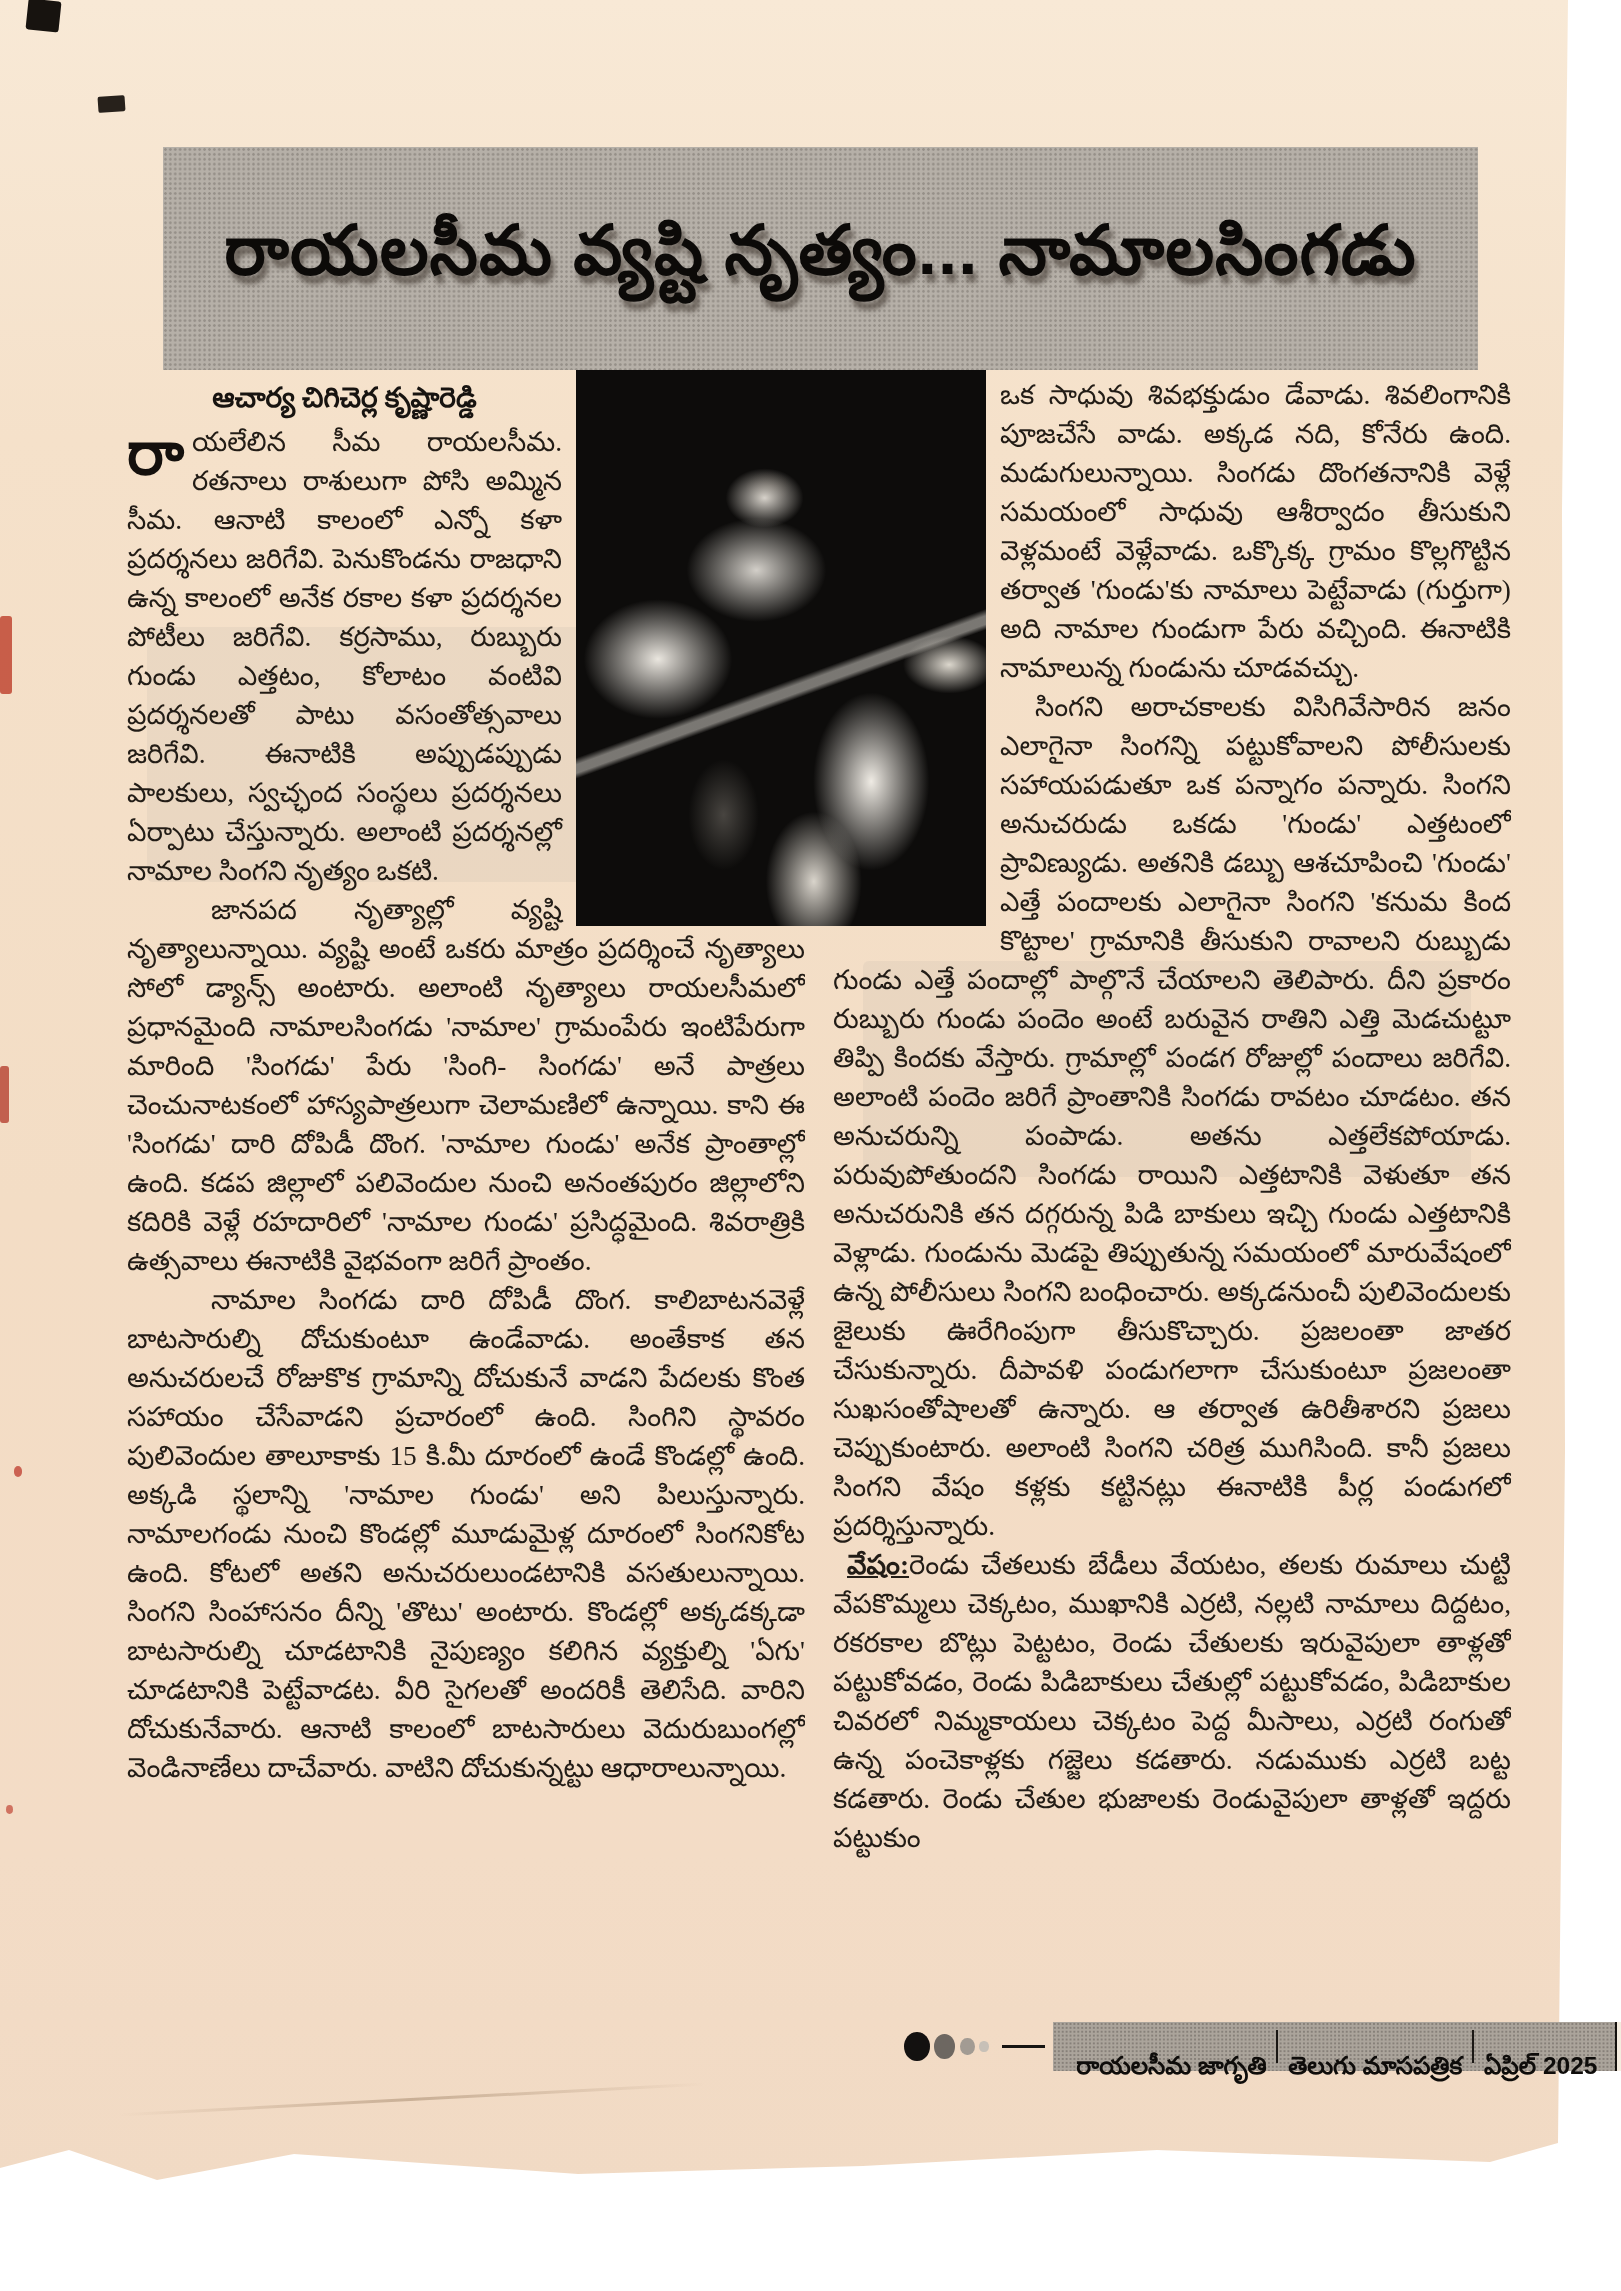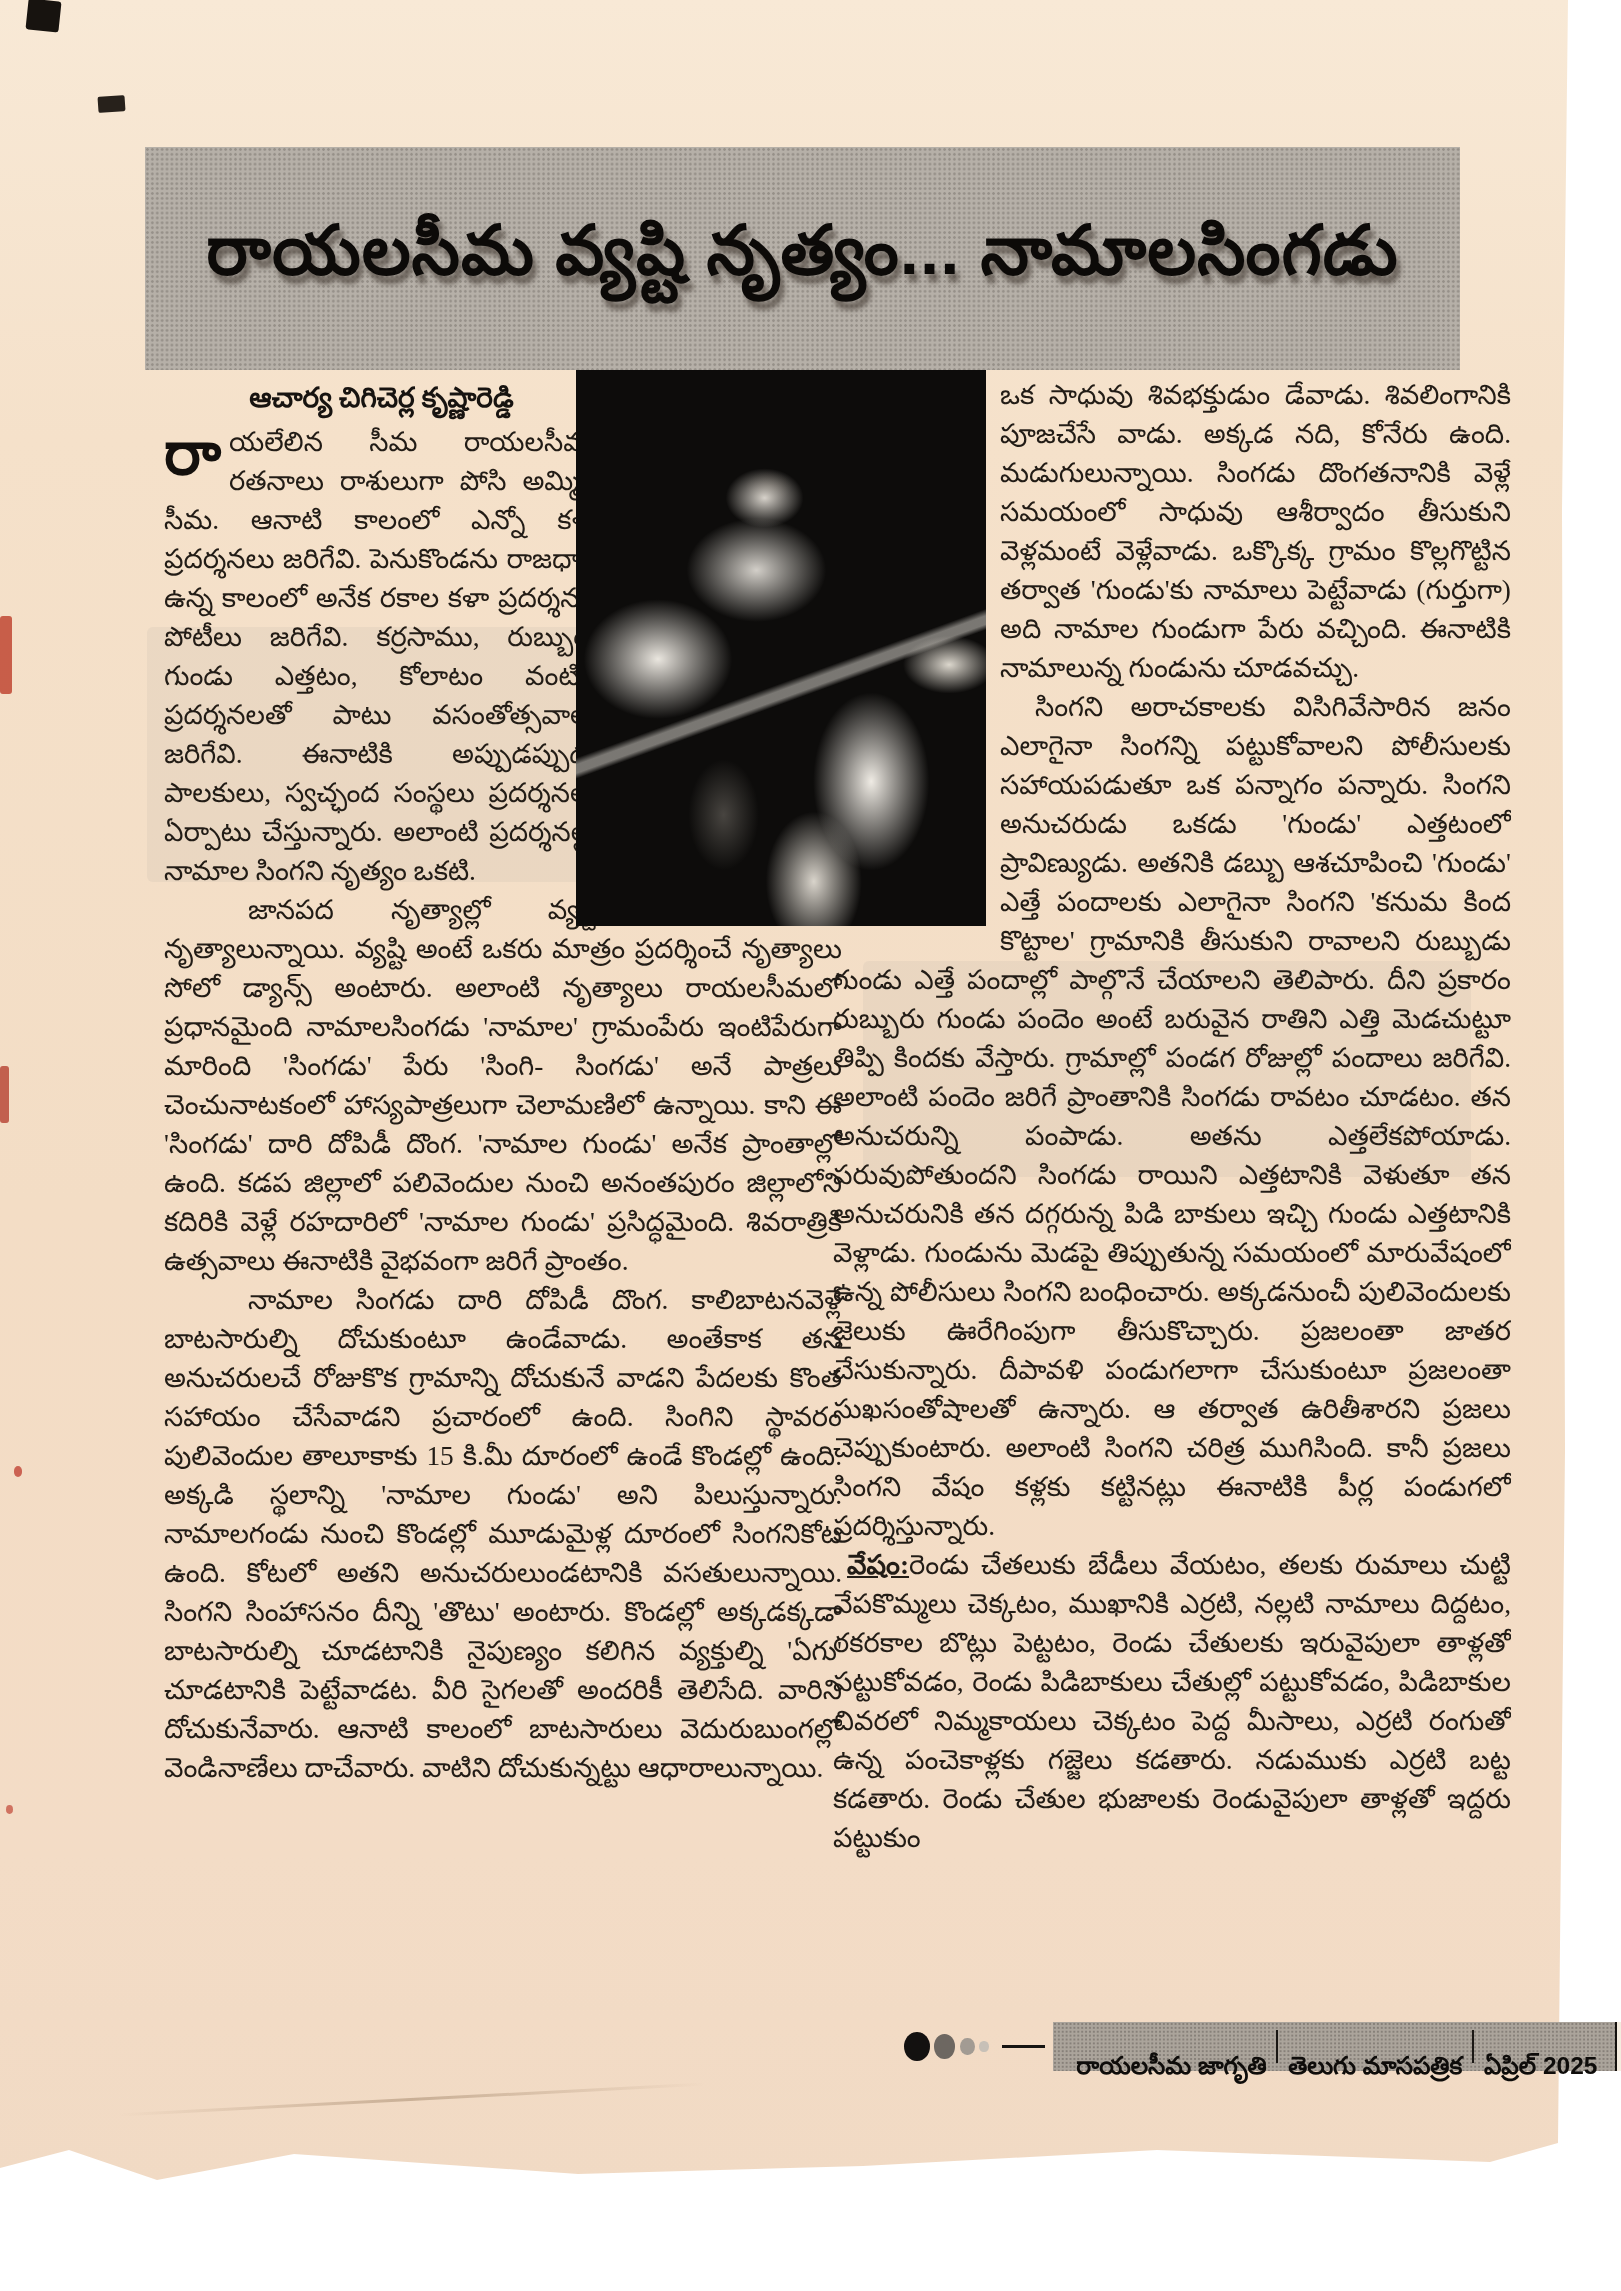--- a/index.html
+++ b/index.html
@@ -9,21 +9,21 @@
     font-family:"Liberation Sans", sans-serif;
   }
   .paper{
     position:absolute;left:0;top:0;width:1568px;height:2184px;
     background:linear-gradient(180deg,#f8e9d6 0%,#f5e1ca 20%,#f3ddc5 55%,#f3dcc6 85%,#f1dac4 100%);
     clip-path:polygon(0 0,1568px 0,1562px 510px,1565px 1451px,1558px 2143px,1490px 2162px,1157px 2150px,863px 2166px,578px 2174px,294px 2154px,157px 2180px,69px 2150px,0 2168px);
   }
   .shade{position:absolute;background:rgba(150,148,145,0.10);border-radius:5.9px;}
   
   .banner{
-    position:absolute;left:145px;top:147px;width:1315px;height:223px;
+    position:absolute;left:163px;top:147px;width:1315px;height:223px;
     background-color:#b6b0a8;
     background-image:radial-gradient(rgba(90,84,78,.35) 1px, transparent 1.6px);
     background-size:4.9px 4.9px;
     display:flex;align-items:center;justify-content:center;
   }
   .banner h1{
     margin:0;font-size:69px;font-weight:800;color:#0c0a08;letter-spacing:1px;
     text-shadow:3.9px 7.8px 4.9px rgba(70,62,54,.65);
     font-family:"Liberation Sans", sans-serif;
   }
@@ -41,21 +41,21 @@
       radial-gradient(ellipse 44px 69px at 36% 80%, rgba(120,115,108,.55), rgba(120,115,108,0) 80%),
       linear-gradient(160deg, transparent 55%, rgba(230,226,218,.5) 56%, rgba(230,226,218,.5) 57.2%, transparent 58%),
       #0d0c0b;
   }
   
   .col{
     position:absolute;top:376px;width:678px;height:1645px;overflow:hidden;
     font-size:27.4px;line-height:39px;color:#221c16;text-align:justify;
     font-family:"Liberation Serif", serif;
   }
-  .col-left{left:127px;margin-left:37px;}
+  .col-left{left:127px;}
   .col-right{left:833px;}
   .wrap-left{float:right;width:243px;height:551px;}
   .wrap-right{float:left;width:167px;height:551px;}
   .byline{font-weight:700;text-align:center;font-size:28px;margin:2px 0 5.9px 0;color:#171310;}
   .col p{margin:0;}
   .indent{text-indent:84px;}
   .small-indent{text-indent:35px;}
   .dropcap{
     float:left;font-size:61px;line-height:49px;font-weight:700;color:#14100d;
     padding:5.9px 7.8px 0 0;

